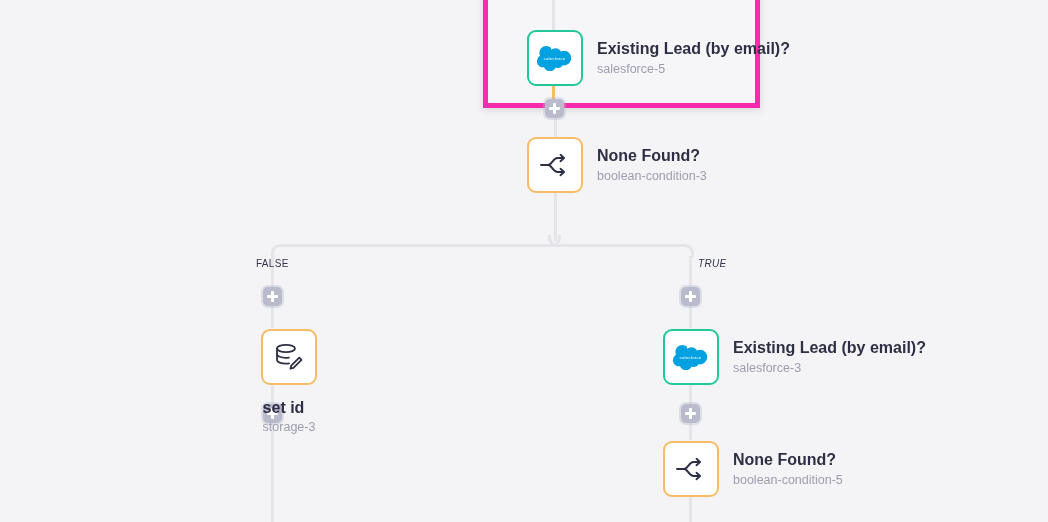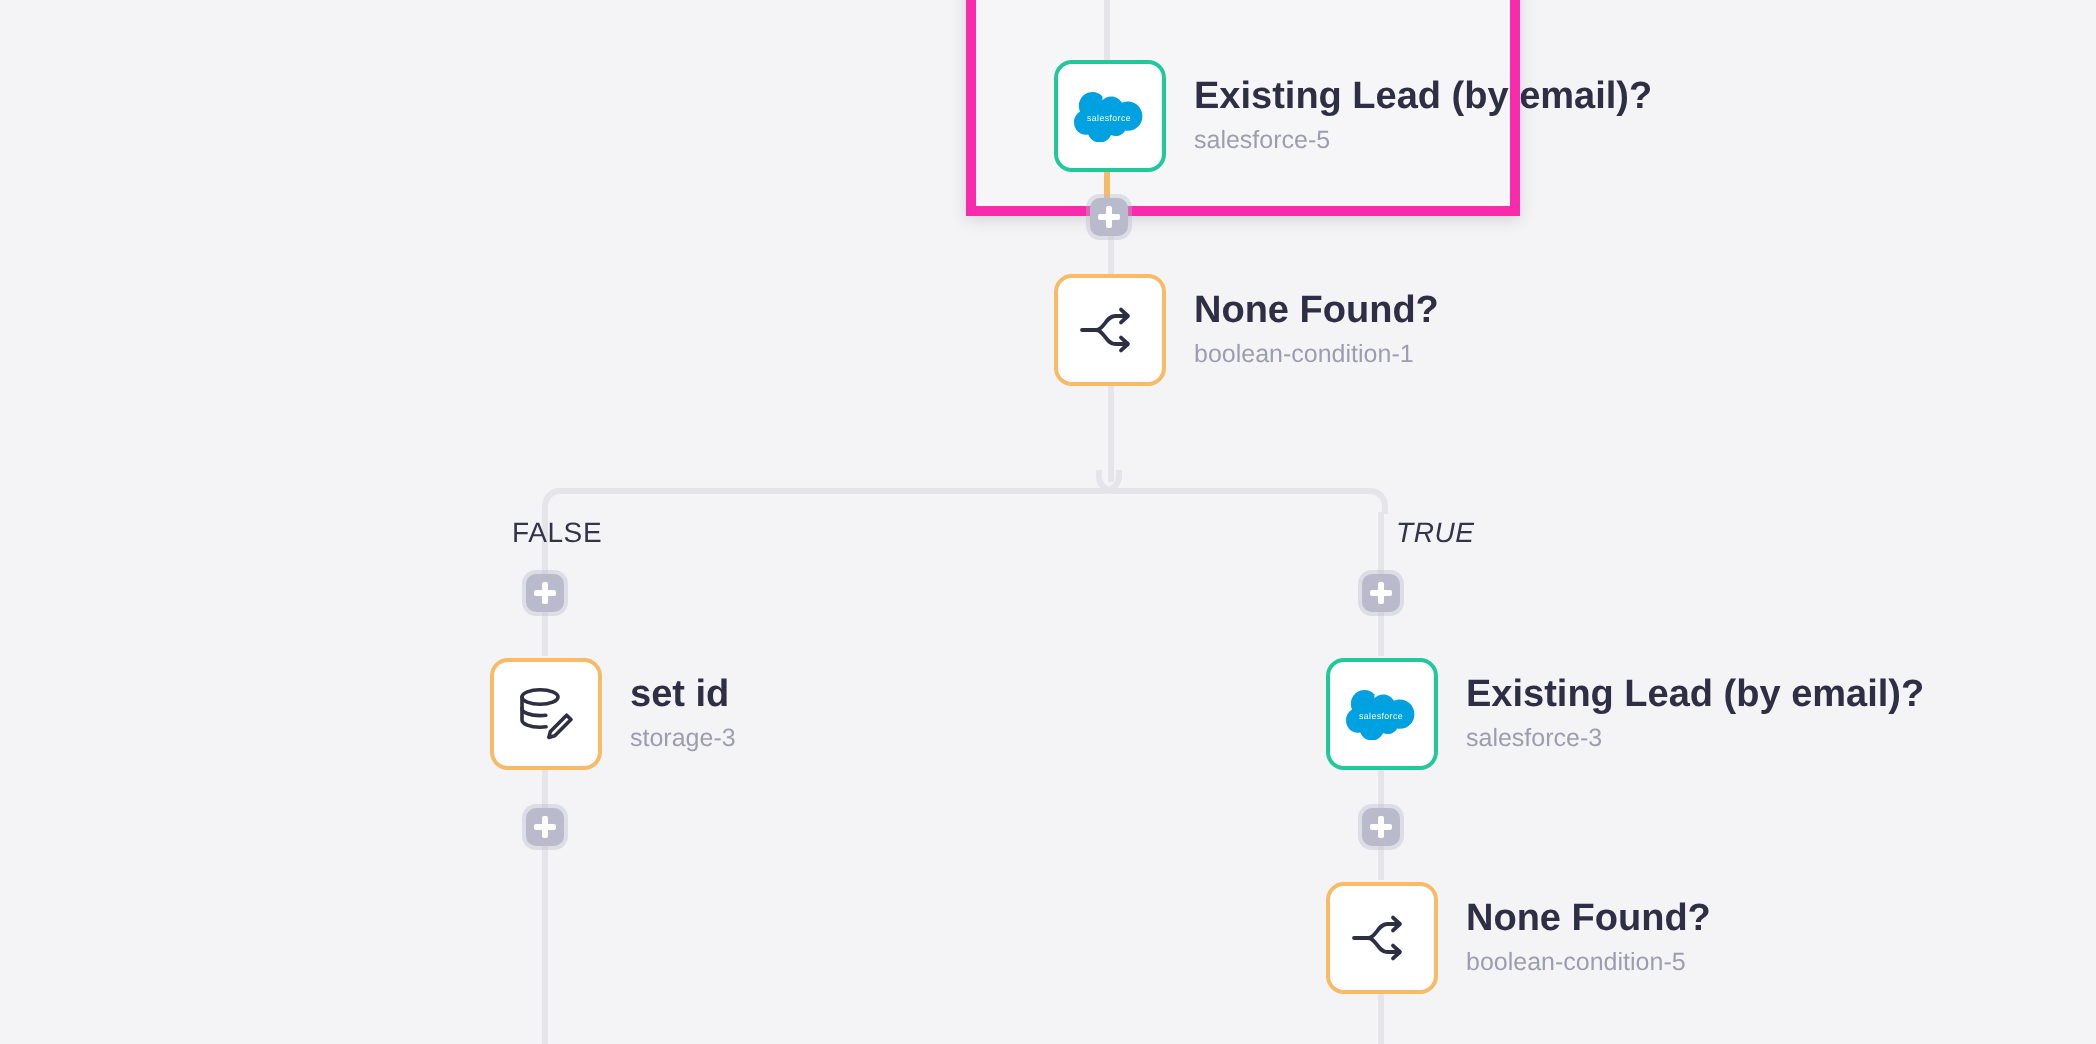--- a/index.html
+++ b/index.html
@@ -98,37 +98,37 @@
     align-items: center;
     justify-content: center;
     cursor: pointer;
     flex: none;
   }
   .node-box.green  { border: 2px solid #21c99a; }
   .node-box.orange { border: 2px solid #f7bb66; }
 
   .node-text { display: flex; flex-direction: column; gap: 3px; }
   .node-title {
-    font-size: 19px;
+    font-size: 16px;
     font-weight: bold;
     color: #2e2f44;
     white-space: nowrap;
     line-height: 1.15;
   }
   .node-sub {
     font-size: 12.5px;
     color: #9d9db0;
     white-space: nowrap;
     line-height: 1.15;
   }
 
   
   .branch-label {
     position: absolute;
-    font-size: 14px;
+    font-size: 10px;
     color: #33344a;
     letter-spacing: 0.3px;
     white-space: nowrap;
     text-align: right;
   }
 
   
   #selection-panel {
     position: absolute;
     left: 483px;
@@ -234,25 +234,25 @@
           <path d="M3 14h7"></path>
           <path d="M10 14c4 0 5-7 9.5-7h6"></path>
           <path d="M10 14c4 0 5 7 9.5 7h6"></path>
           <path d="M22.5 3.8L26 7l-3.5 3.2"></path>
           <path d="M22.5 17.8L26 21l-3.5 3.2"></path>
         </g>
       </svg>
     </div>
     <div class="node-text">
       <div class="node-title">None Found?</div>
-      <div class="node-sub">boolean-condition-1</div>
-    </div>
-  </div>
-
-  <div class="node" style="left:245px; top:329px;">
+      <div class="node-sub">boolean-condition-3</div>
+    </div>
+  </div>
+
+  <div class="node" style="left:261px; top:329px;flex-direction:column;">
     <div class="node-box orange">
       <svg width="32" height="32" viewBox="0 0 32 32">
         <g fill="none" stroke="#2e2f44" stroke-width="1.8" stroke-linecap="round" stroke-linejoin="round">
           <ellipse cx="13" cy="7.5" rx="9" ry="3.6"></ellipse>
           <path d="M4 7.5v11.5c0 2 4 3.6 9 3.6 1.1 0 2.1-.08 3.05-.22"></path>
           <path d="M4 13.2c0 2 4 3.6 9 3.6 1.0 0 2-.07 2.9-.2"></path>
           <path d="M26.3 16.6l2.2 2.2-8.1 8.1-3 .8.8-3z"></path>
         </g>
       </svg>
     </div>

